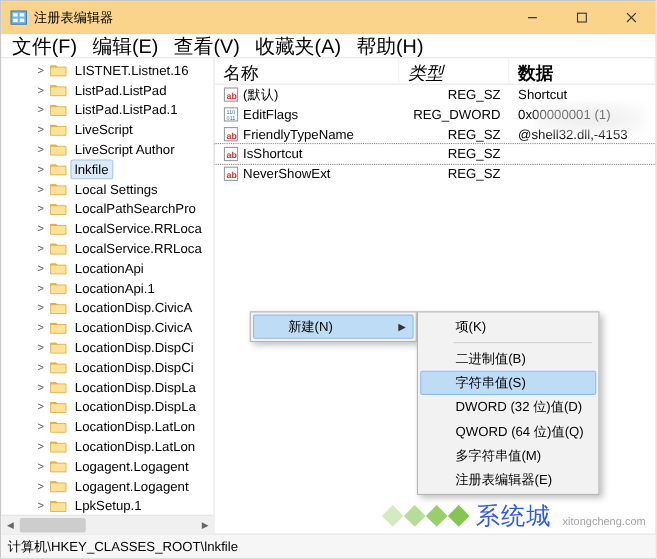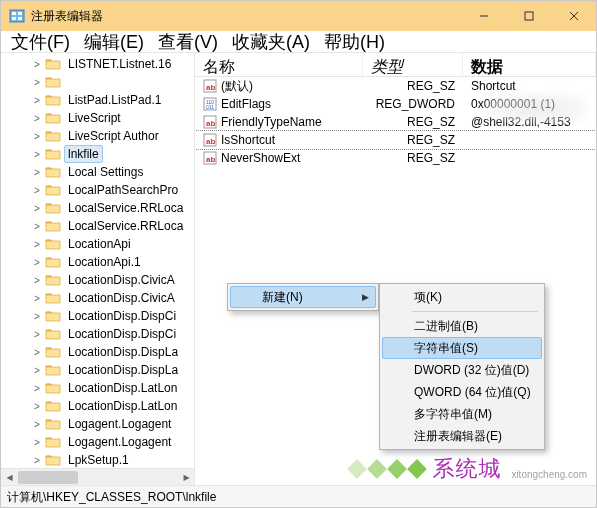--- a/index.html
+++ b/index.html
@@ -44,21 +44,21 @@
   .ctx-left-strip { position:absolute; left:2px; top:2px; bottom:2px; width:26px; }
   .context-menu .item { height: 22px; display: flex; align-items: center; padding: 0 18px 0 32px; position: relative; white-space: nowrap; }
   .context-menu .item.highlight { background: #bfdcf5; border: 1px solid #8dbdf0; border-radius: 2px; padding: 0 30px 0 31px; }
   .context-menu .item .arrow { position: absolute; right: 6px; font-size: 9px; color: #333; }
   .context-menu .sep { height: 1px; background: #d0d0d0; margin: 3px 4px 3px 30px; }
   .cm1 { left: 226px; top: 230px; width: 152px; }
   .cm2 { left: 378px; top: 230px; width: 166px; }
   .watermark { position: absolute; right: 10px; bottom: 28px; display: flex; align-items: center; gap: 6px; opacity: .92; }
   .watermark .diamond { width: 14px; height: 14px; transform: rotate(45deg); background: #7bc143; }
   .watermark .d1 { opacity: .35; } .watermark .d2 { opacity: .6; } .watermark .d3 { opacity: .85; }
-  .watermark .txt { font-size: 22px; color: #a21caf; font-weight: 300; letter-spacing: 1px; margin-left: 2px; line-height:1; }
+  .watermark .txt { font-size: 22px; color: #1d4ed8; font-weight: 300; letter-spacing: 1px; margin-left: 2px; line-height:1; }
   .watermark .sub { font-size: 10px; color: #999; margin-left: 4px; align-self: flex-end; position: relative; top: 0px; }
   .blurspot { position: absolute; right: 10px; top: 40px; width: 100px; height: 30px; background: radial-gradient(ellipse, #ddd 0%, #eee 60%, transparent 100%); filter: blur(3px); opacity: .5; }
 </style>
 </head>
 <body>
 
 <div class="window">
 
   <div class="titlebar">
     <svg class="icon" viewBox="0 0 16 16">
@@ -108,20 +108,21 @@
               <path d="M1 3 L6 3 L7 4 L1 4 Z" fill="#f5c96a" stroke="#d9a635" stroke-width="0.7"></path>
             </svg>
             <span class="label">LISTNET.Listnet.16</span>
           </div>
           <div class="node">
             <span class="toggle">&gt;</span>
             <svg class="folder" viewBox="0 0 16 14">
               <path d="M1 3 L1 12 L15 12 L15 4 L7 4 L6 3 Z" fill="#ffe29a" stroke="#d9a635" stroke-width="0.7"></path>
               <path d="M1 3 L6 3 L7 4 L1 4 Z" fill="#f5c96a" stroke="#d9a635" stroke-width="0.7"></path>
             </svg>
+            <span class="label">ListPad.ListPad</span>
           </div>
           <div class="node">
             <span class="toggle">&gt;</span>
             <svg class="folder" viewBox="0 0 16 14">
               <path d="M1 3 L1 12 L15 12 L15 4 L7 4 L6 3 Z" fill="#ffe29a" stroke="#d9a635" stroke-width="0.7"></path>
               <path d="M1 3 L6 3 L7 4 L1 4 Z" fill="#f5c96a" stroke="#d9a635" stroke-width="0.7"></path>
             </svg>
             <span class="label">ListPad.ListPad.1</span>
           </div>
           <div class="node">

